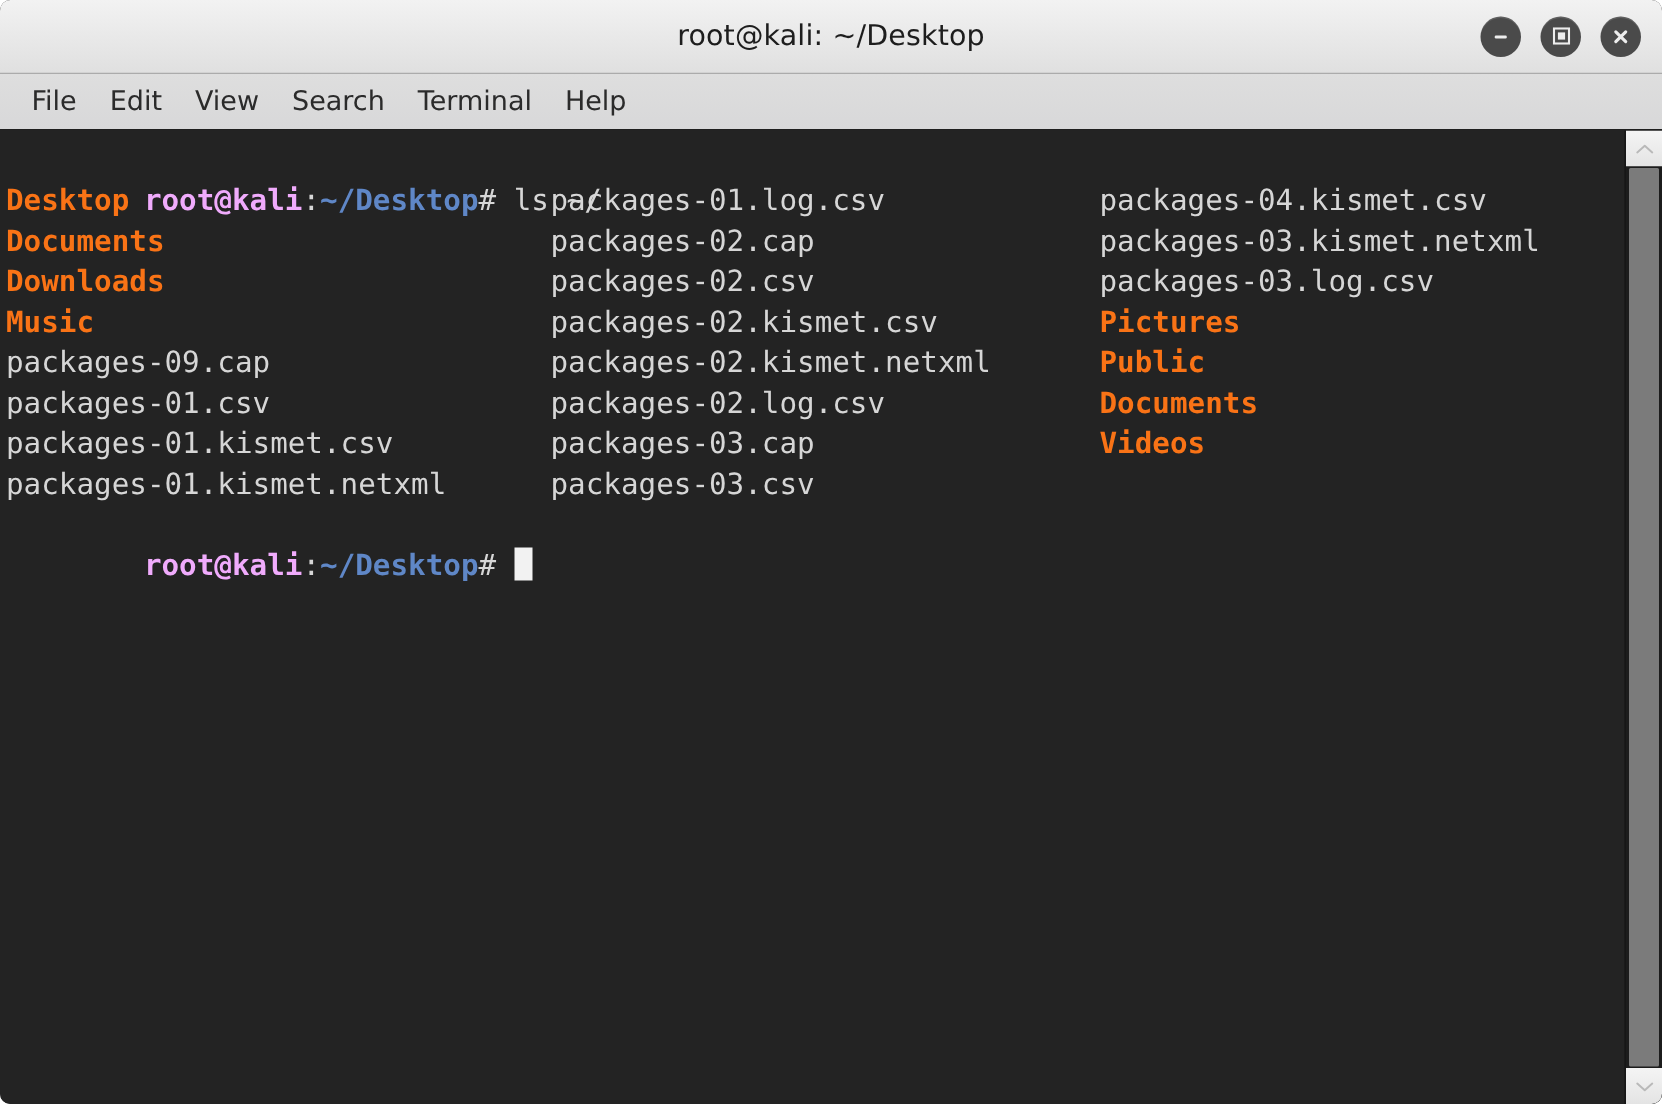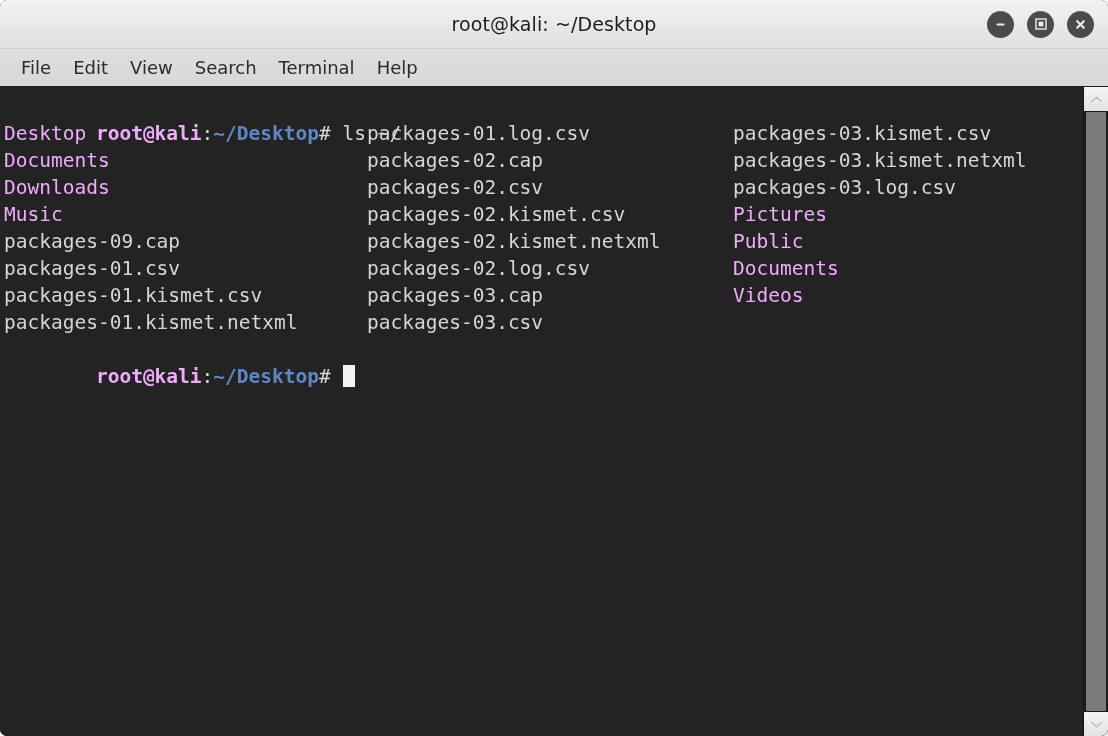--- a/index.html
+++ b/index.html
@@ -119,21 +119,21 @@
     white-space: pre;
     font-family: "DejaVu Sans Mono", monospace;
     font-size: 19.5px;
     line-height: 27px;
   }
   .c1 { left: 2px; }
   .c2 { left: 365px; }
   .c3 { left: 731px; }
 
   .fg-white { color: #d6d6d6; }
-  .fg-blue  { color: #f0abfc; font-weight: normal; }
+  .fg-blue  { color: #f97316; font-weight: bold; }
   .fg-red   { color: #f0abfc; font-weight: bold; }
   .fg-pathblue { color: #5f87c7; font-weight: bold; }
 
   .cursor {
     display: inline-block;
     width: 12px;
     height: 22px;
     background: #f2f2f2;
     vertical-align: -4px;
   }
@@ -208,21 +208,21 @@
   <div class="term-area">
     <div class="term-screen">
 
       <div class="term-line">
         <span class="fg-red">root@kali</span><span class="fg-white">:</span><span class="fg-pathblue">~/Desktop</span><span class="fg-white">#</span><span class="fg-white"> ls ~/</span>
       </div>
 
       <div class="cols">
         <span class="col c1 fg-blue">Desktop</span>
         <span class="col c2 fg-white">packages-01.log.csv</span>
-        <span class="col c3 fg-white">packages-03.kismet.csv</span>
+        <span class="col c3 fg-white">packages-04.kismet.csv</span>
       </div>
       <div class="cols">
         <span class="col c1 fg-blue">Documents</span>
         <span class="col c2 fg-white">packages-02.cap</span>
         <span class="col c3 fg-white">packages-03.kismet.netxml</span>
       </div>
       <div class="cols">
         <span class="col c1 fg-blue">Downloads</span>
         <span class="col c2 fg-white">packages-02.csv</span>
         <span class="col c3 fg-white">packages-03.log.csv</span>

